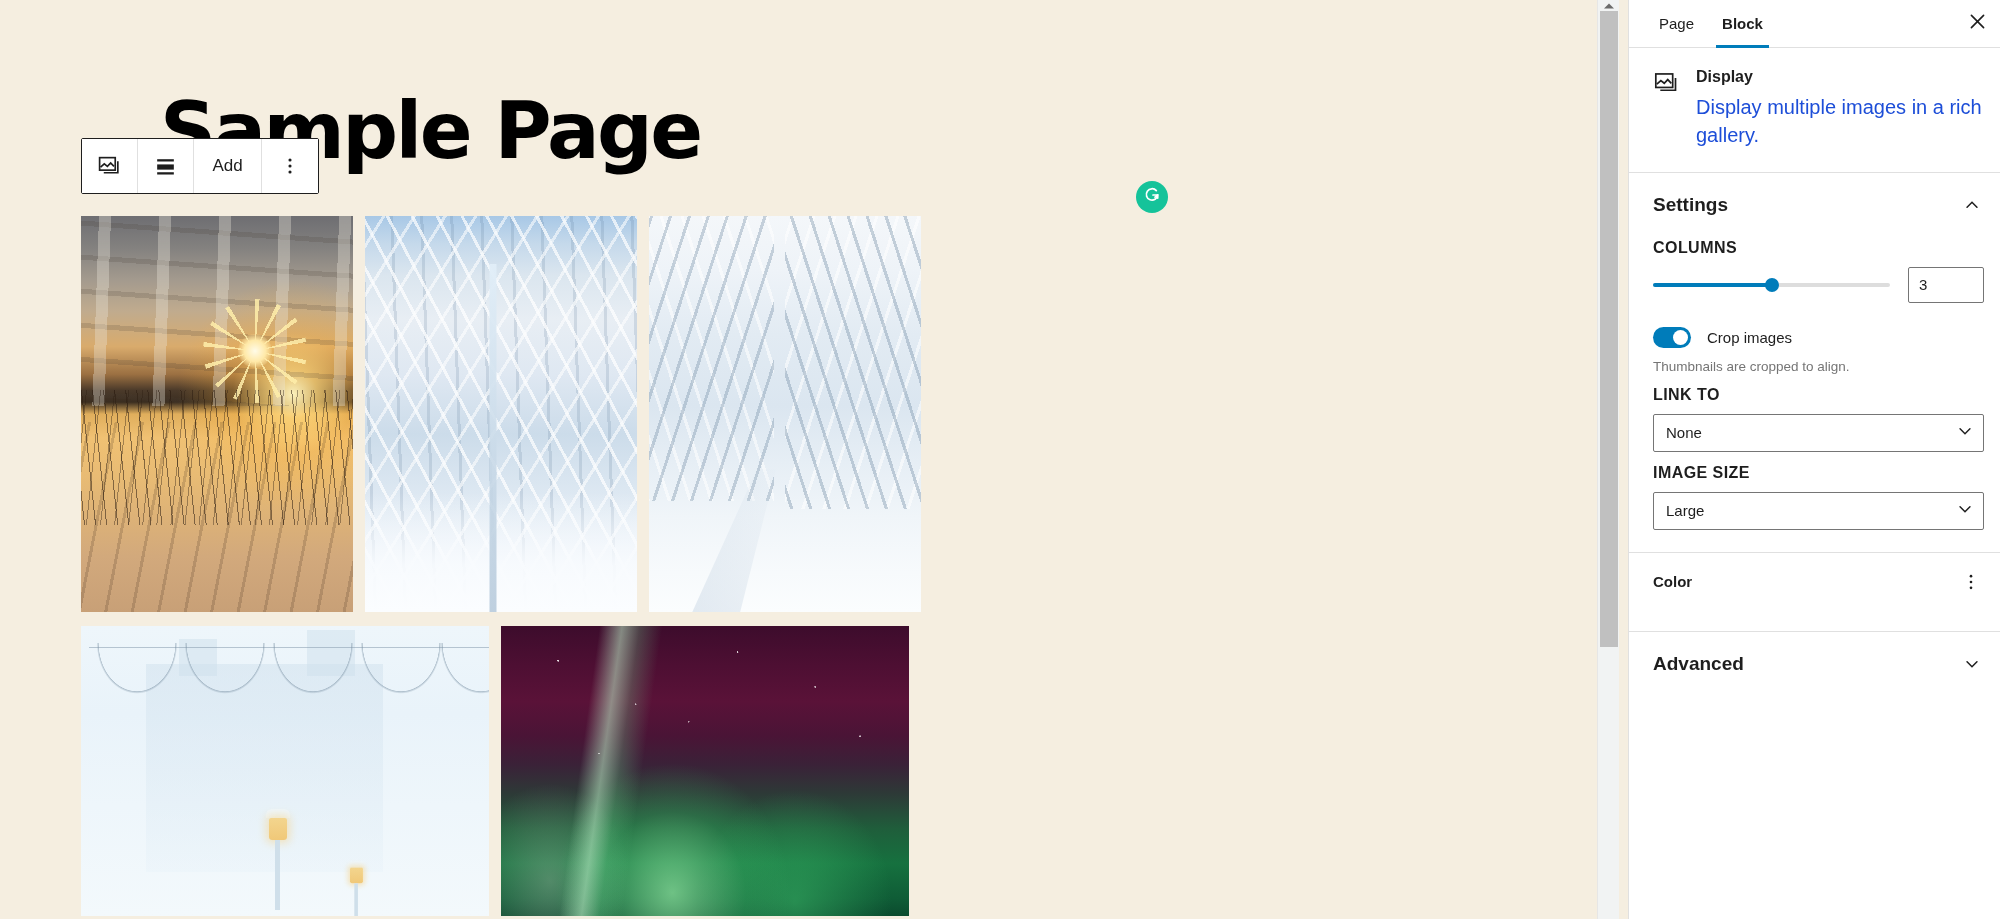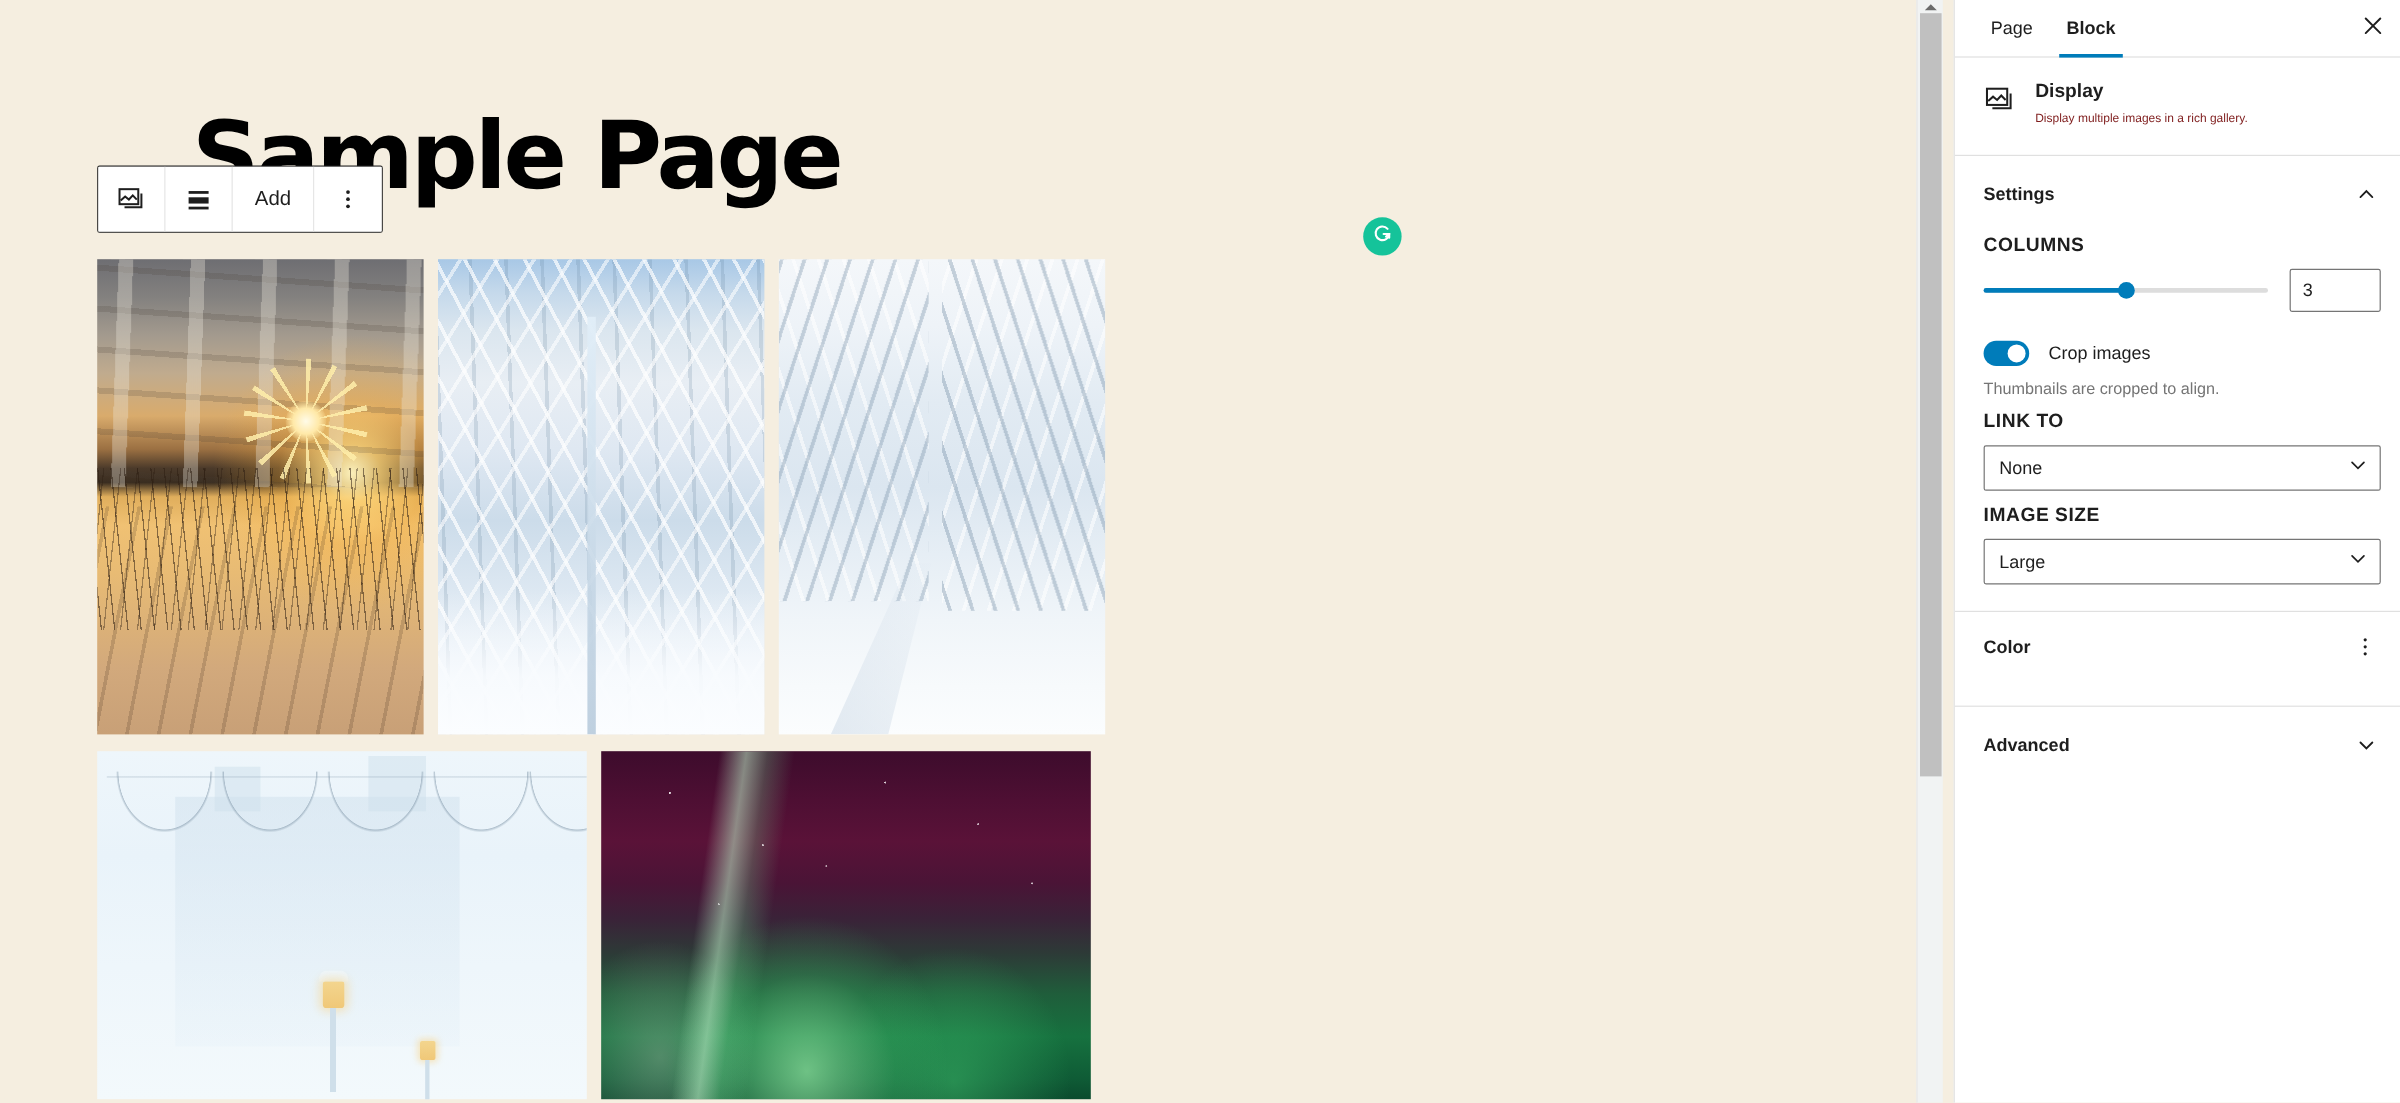--- a/index.html
+++ b/index.html
@@ -335,29 +335,29 @@
     cursor:pointer;
   }
 
   .blockcard {
     padding:20px 24px 22px 24px;
     border-bottom:1px solid #e0e0e0;
     display:flex; gap:16px;
   }
   .blockcard .bc-icon { flex:0 0 auto; padding-top:2px; }
   .bc-title { font-size:16px; font-weight:600; color:#1e1e1e; margin-bottom:7px; }
-  .bc-desc { font-size:10px; color:#7f1d1d; line-height:1.42; }
+  .bc-desc { font-size:20px; color:#1d4ed8; line-height:1.42; }
 
   .panel { border-bottom:1px solid #e0e0e0; padding:16px 24px 22px 24px; }
   .panel-head {
     display:flex; align-items:center; justify-content:space-between;
     cursor:pointer;
     padding: 4px 0 10px 0;
   }
-  .panel-head h3 { font-size:15px; font-weight:600; color:#1e1e1e; }
+  .panel-head h3 { font-size:19px; font-weight:600; color:#1e1e1e; }
   .panel-head .chev { width:24px; height:24px; display:flex; align-items:center; justify-content:center; }
 
   .field-label {
     font-size:16px; font-weight:600; letter-spacing:.45px;
     text-transform:uppercase; color:#1e1e1e;
     margin: 12px 0 10px 0;
   }
   .range-row { display:flex; align-items:center; gap:18px; }
   .range-track {
     position:relative; flex:1; height:4px;

